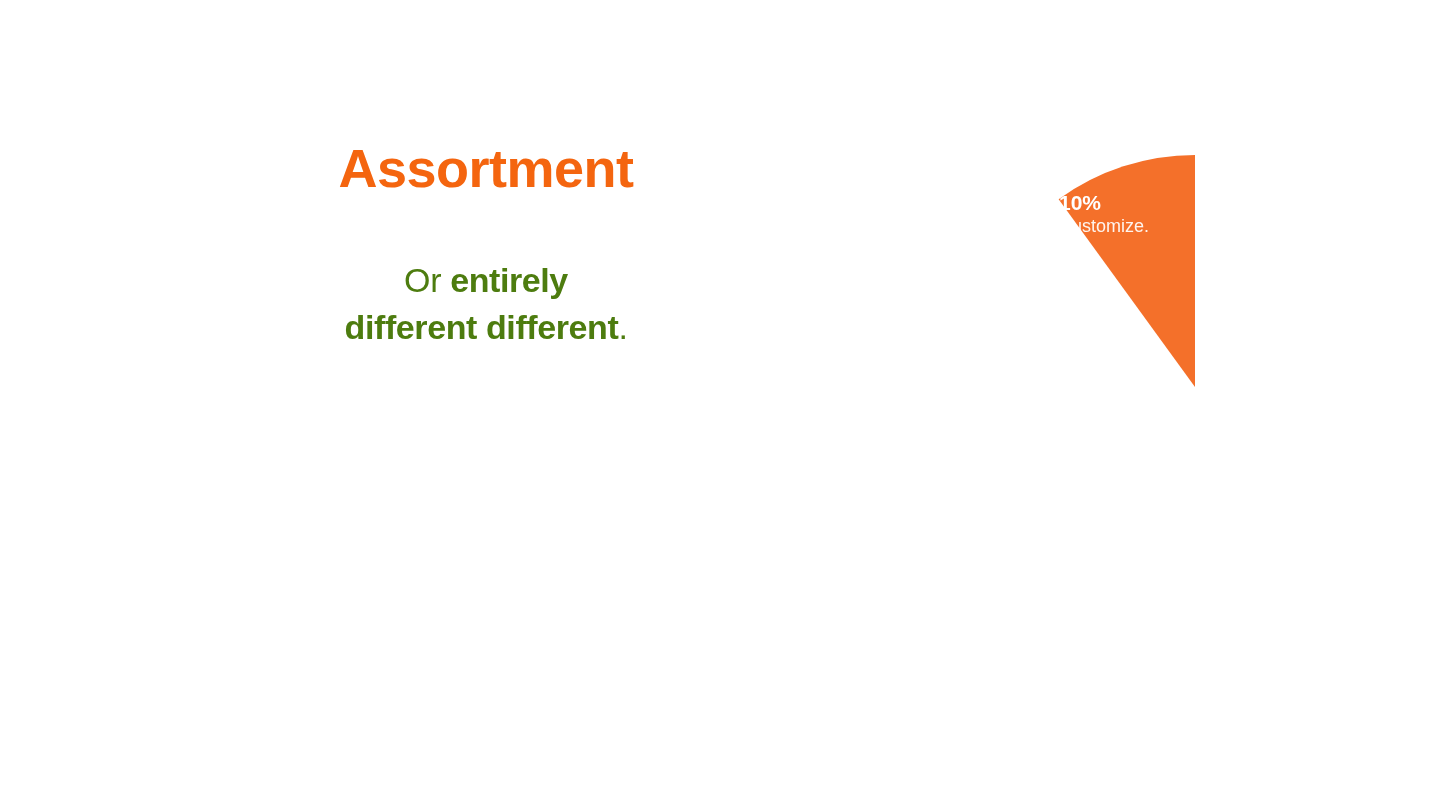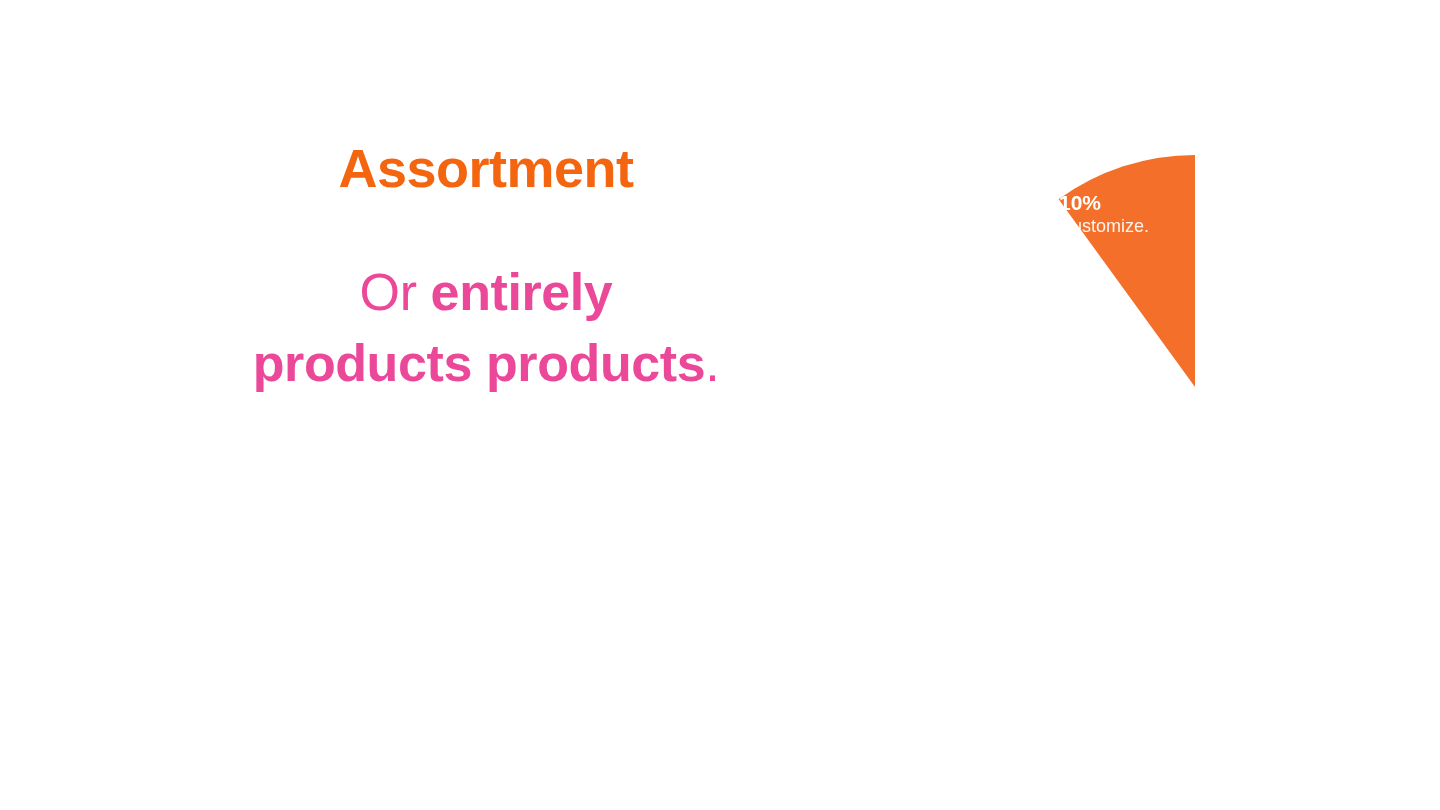--- a/index.html
+++ b/index.html
@@ -37,23 +37,23 @@
     color: #f4650f;
     line-height: 1.05;
     letter-spacing: -0.5px;
     margin: 0;
     white-space: nowrap;
   }
 
   .subhead {
     margin: 0;
     padding-top: 60px;
-    font-size: 52px;
+    font-size: 34px;
     line-height: 1.38;
-    color: #ec4899;
+    color: #4d7c0f;
     letter-spacing: -0.4px;
   }
   .subhead .light {
     font-weight: normal;
   }
   .subhead .strong {
     font-weight: bold;
   }
   .subhead .period {
     font-weight: normal;
@@ -90,21 +90,21 @@
 </head>
 <body>
 
 <div class="slide">
 
   <div class="text-block">
 
     <h1 class="headline">Assortment</h1>
 
     <p class="subhead">
-      <span class="light">Or </span><span class="strong">entirely</span><br><span class="strong">products products</span><span class="period">.</span>
+      <span class="light">Or </span><span class="strong">entirely</span><br><span class="strong">different different</span><span class="period">.</span>
     </p>
 
   </div>
 
   <div class="wedge-wrap">
     <svg class="wedge-svg" viewBox="0 0 260 270" xmlns="http://www.w3.org/2000/svg">
 
       <path id="slice-path" d="M 240 247 L 240.00 15.00 A 232 232 0 0 0 103.63 59.31 Z" fill="#f4702a"></path>
       <text id="slice-pct" class="wedge-label-pct" x="104" y="70">10%</text>
       <text id="slice-name" class="wedge-label-name" x="104" y="92">Customize.</text>

